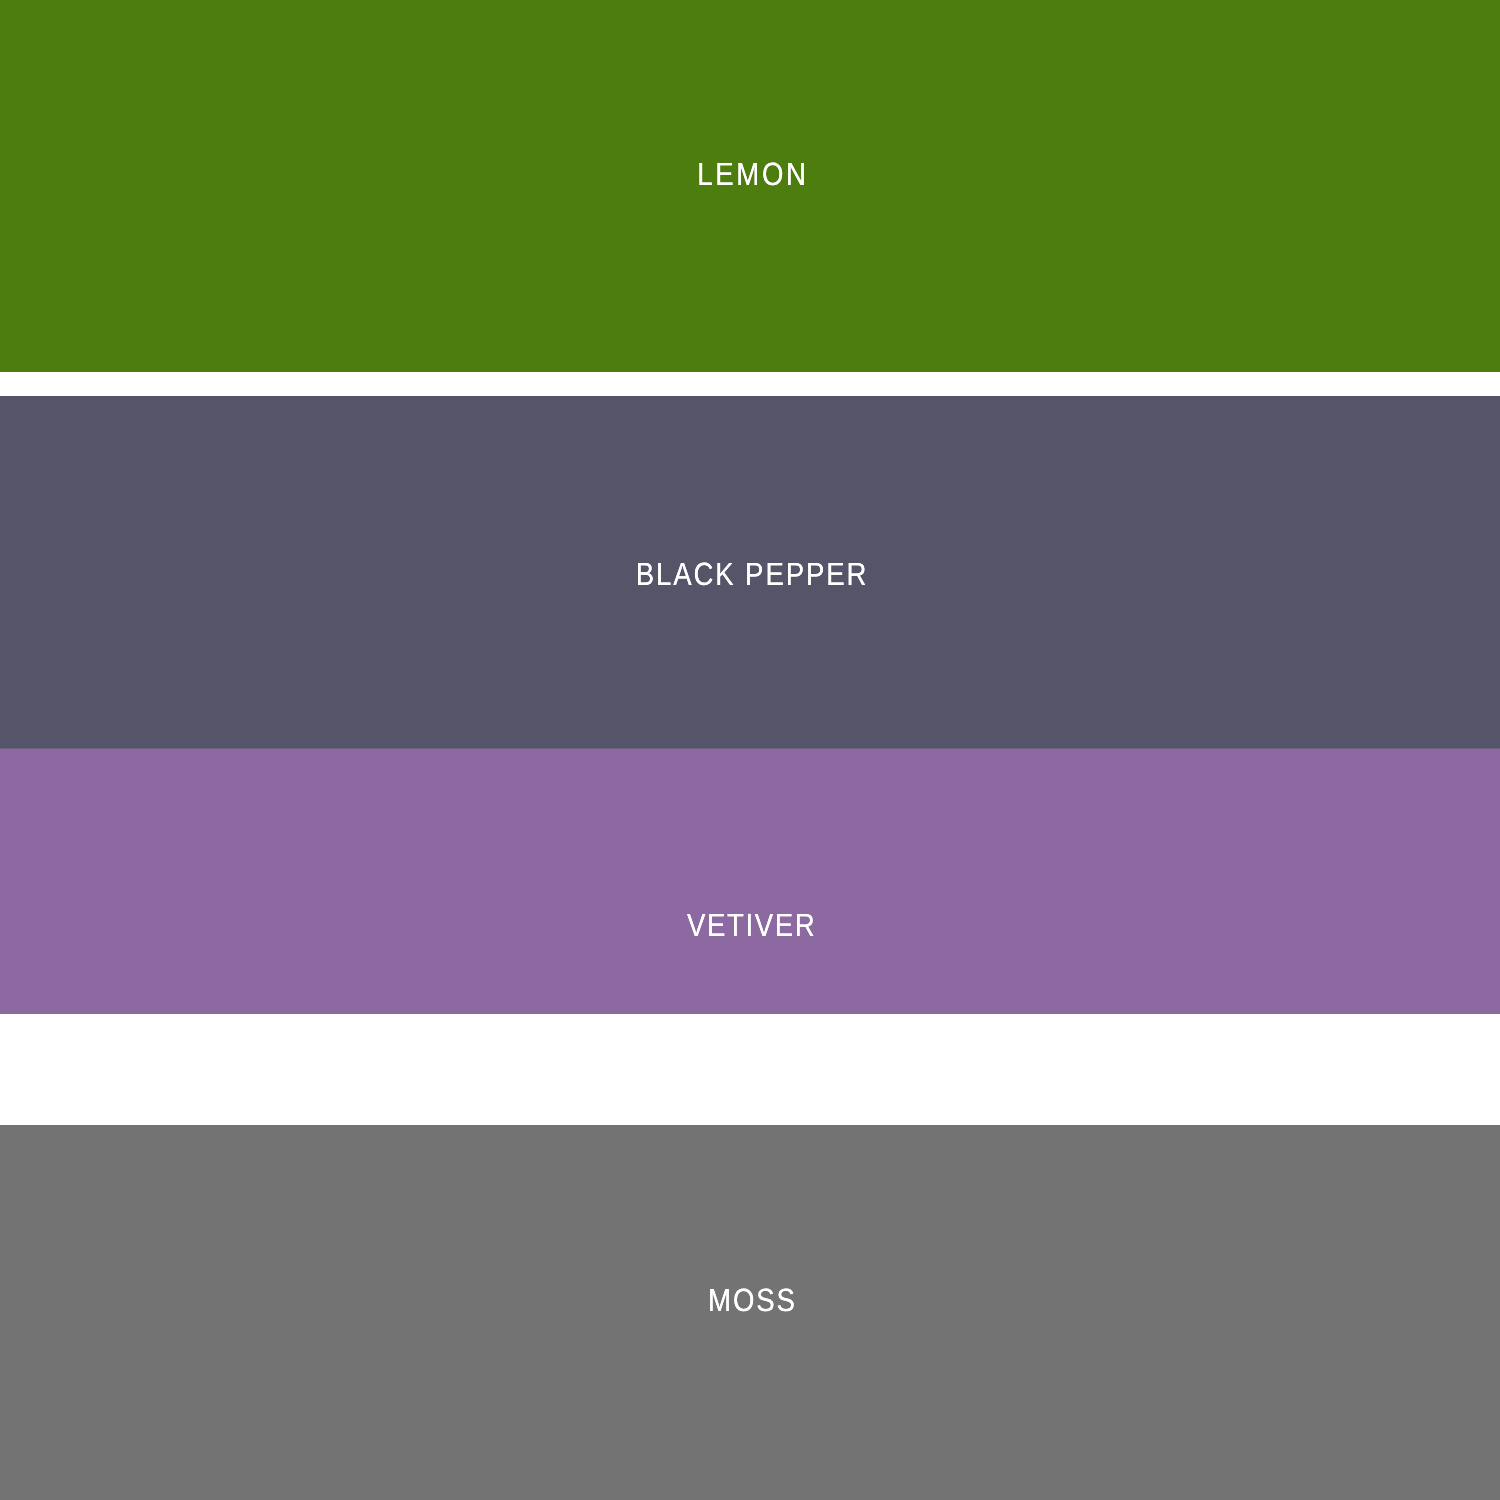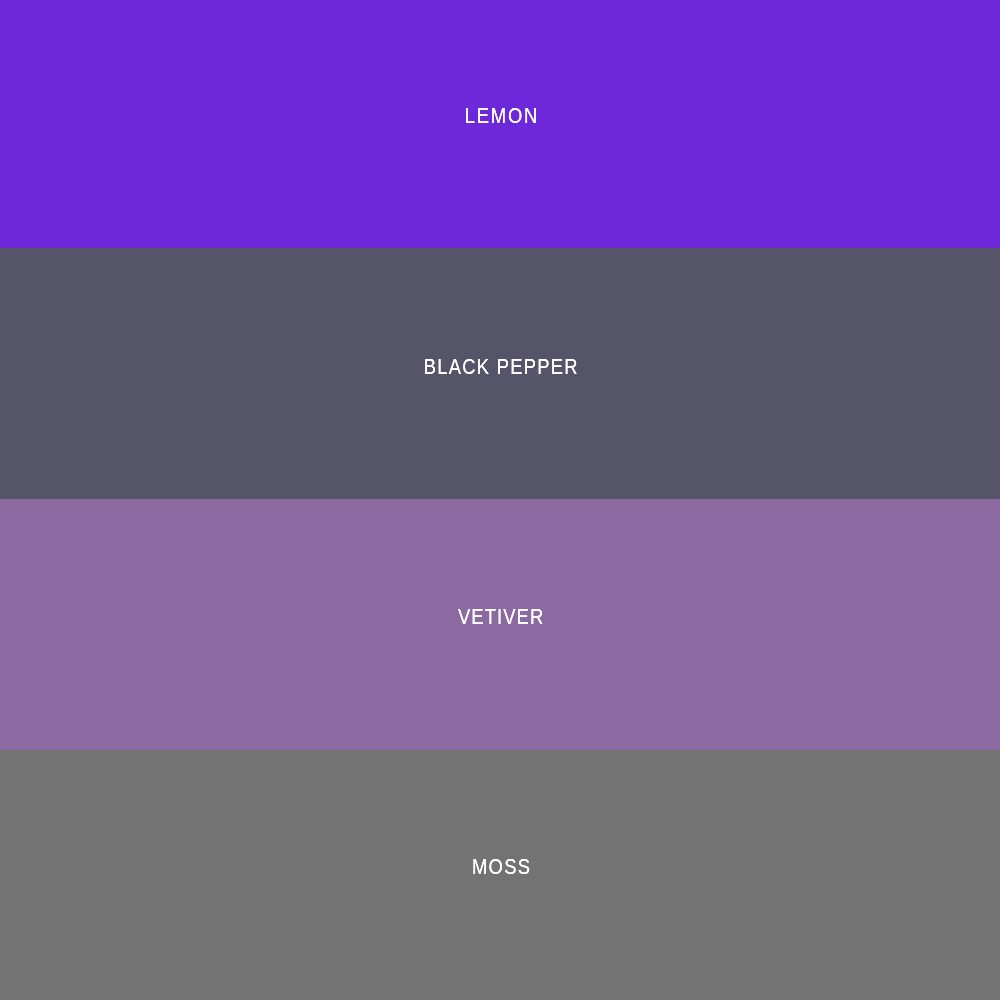--- a/index.html
+++ b/index.html
@@ -48,33 +48,33 @@
   }
   
   .swatch:nth-child(1) .swatch-label { letter-spacing: 2.05px; transform: translate(1.8px, calc(-50% + 2px)) scaleX(0.86); }
   .swatch:nth-child(3) .swatch-label { letter-spacing: 1.25px; transform: translate(1.0px, calc(-50% + 2px)) scaleX(0.86); }
 </style>
 </head>
 <body>
 
 <div class="palette" style="width: 1000px; height: 1000px;">
 
-  <div class="swatch" style="background: #6d28d9; top: 0px; height: 248px;">
+  <div class="swatch" style="background: #4d7c0f; top: 0px; height: 248px;">
     <div class="swatch-label-row" style="top: 114.8px;">
       <span class="swatch-label" style="color: rgb(255, 255, 255);">LEMON</span>
     </div>
   </div>
 
-  <div class="swatch" style="background: rgb(85, 84, 105); top: 248px; height: 251px;">
+  <div class="swatch" style="background: rgb(85, 84, 105); top: 264px; height: 251px;">
     <div class="swatch-label-row" style="top: 117.7px;">
       <span class="swatch-label" style="color: rgb(255, 255, 255);">BLACK PEPPER</span>
     </div>
   </div>
 
-  <div class="swatch" style="background: rgb(140, 105, 160); top: 499px; height: 251px;">
+  <div class="swatch" style="background: rgb(140, 105, 160); top: 499px; height: 177px;">
     <div class="swatch-label-row" style="top: 117.2px;">
       <span class="swatch-label" style="color: rgb(255, 255, 255);">VETIVER</span>
     </div>
   </div>
 
   <div class="swatch" style="background: #737373; top: 750px; height: 250px;">
     <div class="swatch-label-row" style="top: 116.4px;">
       <span class="swatch-label" style="color: rgb(255, 255, 255);">MOSS</span>
     </div>
   </div>

